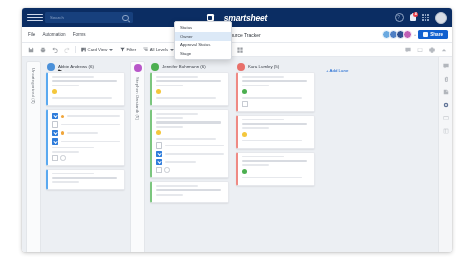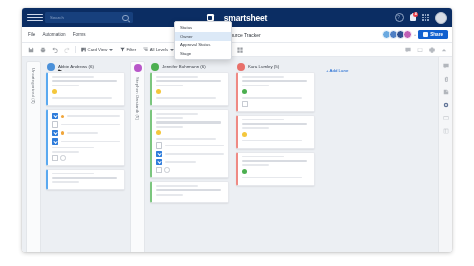--- a/index.html
+++ b/index.html
@@ -25,21 +25,21 @@
     display:flex;align-items:center;
   }
   .navsearch .ph{font-size:4.2px;color:#8fa6c8;margin-left:5px;letter-spacing:.1px;}
   .navsearch .mag{
     position:absolute;right:4px;top:2.6px;width:4.6px;height:4.6px;border:.8px solid #8fa6c8;border-radius:50%;
   }
   .navsearch .mag:after{content:"";position:absolute;right:-2px;bottom:-1.4px;width:2.4px;height:.8px;background:#8fa6c8;transform:rotate(45deg);}
 
   .brand{
     position:absolute;left:0;right:0;top:0;height:19px;display:flex;align-items:center;justify-content:center;
-    pointer-events:none;gap:10px;
+    pointer-events:none;gap:10px;font-style:italic;
   }
   .brand .mark{width:7px;height:7px;background:#fff;border-radius:1.2px;position:relative;}
   .brand .mark:after{content:"";position:absolute;left:1.4px;top:1.5px;width:4.2px;height:4px;border-radius:.8px;
     background:linear-gradient(135deg,#0b2d63 0 50%,#0b2d63 50% 100%);}
   .brand .mark:before{content:"";position:absolute;left:1.6px;top:2.6px;width:3.8px;height:1.1px;background:#0b2d63;border-radius:1px;}
   .brand .txt{color:#fff;font-size:8.5px;font-weight:600;letter-spacing:-.2px;}
 
   .navright{position:absolute;right:5px;top:0;height:19px;display:flex;align-items:center;gap:6px;}
   .nicon{width:7px;height:7px;position:relative;cursor:pointer;}
   .nicon.help{border:1px solid #93a7c6;border-radius:50%;}

